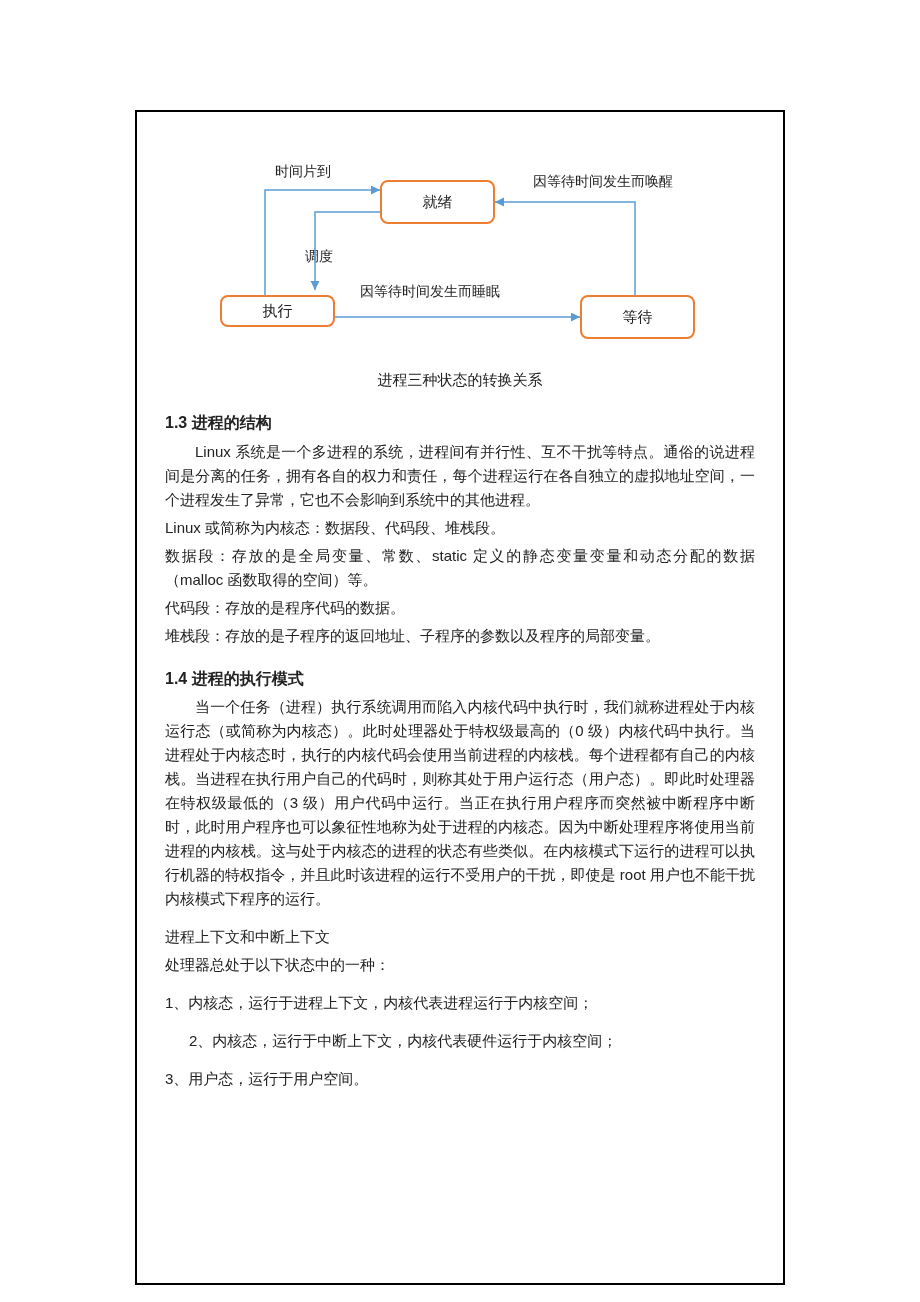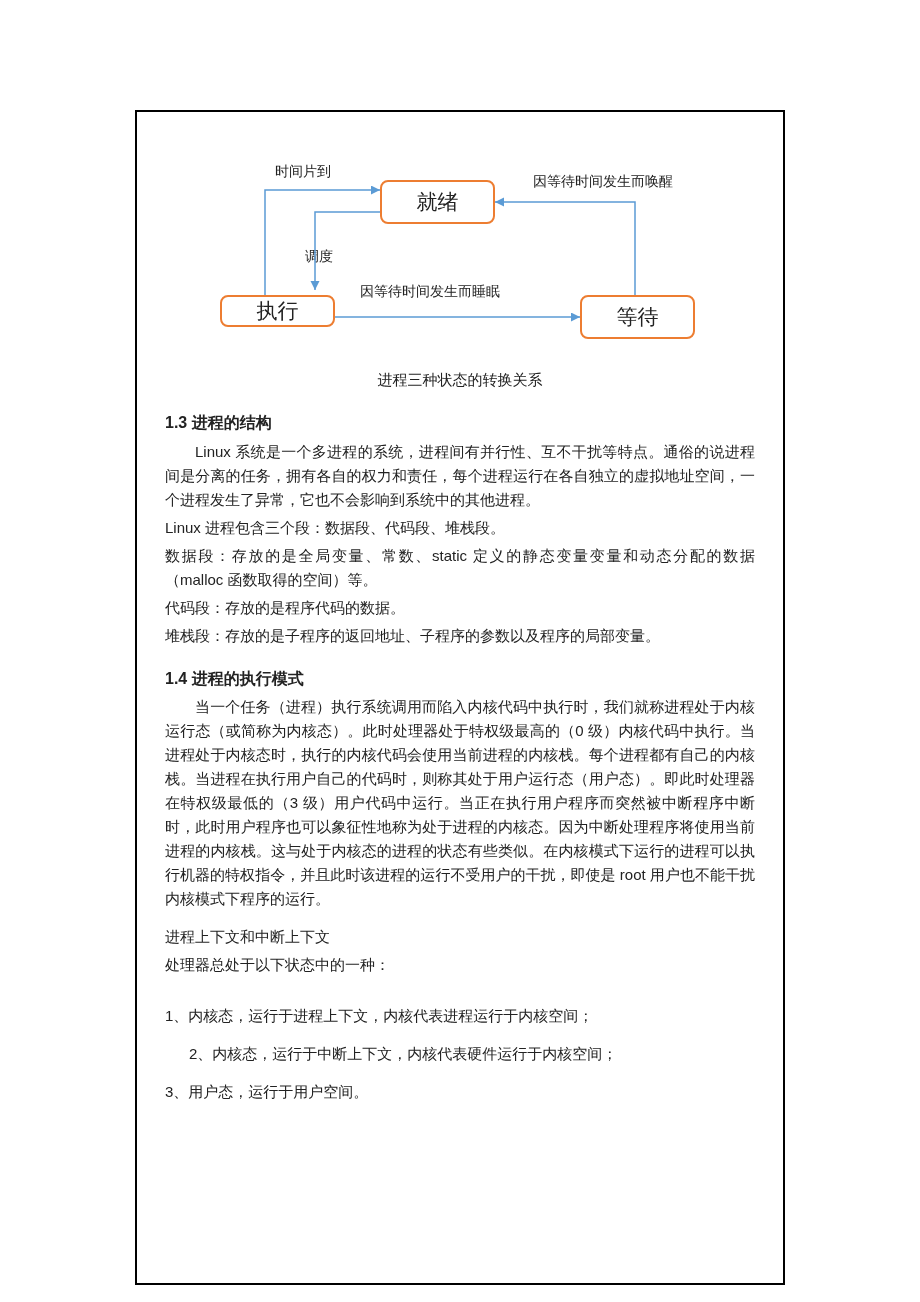--- a/index.html
+++ b/index.html
@@ -39,21 +39,21 @@
     height: 220px;
   }
   .box {
     position: absolute;
     border: 2px solid #ed7d31;
     border-radius: 8px;
     background: #fff;
     display: flex;
     align-items: center;
     justify-content: center;
-    font-size: 21px;
+    font-size: 15px;
     color: #222;
     box-sizing: border-box;
   }
   .label {
     position: absolute;
     font-size: 14px;
     color: #222;
     white-space: nowrap;
   }
   .caption {
@@ -121,27 +121,27 @@
         <path d="M 170 177 L 415 177" stroke="#5b9bd5" stroke-width="1.5" fill="none" marker-end="url(#arrow)"></path>
 
         <path d="M 470 155 L 470 62 L 330 62" stroke="#5b9bd5" stroke-width="1.5" fill="none" marker-end="url(#arrow)"></path>
       </svg>
     </div>
 
     <div class="caption">进程三种状态的转换关系</div>
 
     <h3>1.3  进程的结构</h3>
     <p class="indent">Linux 系统是一个多进程的系统，进程间有并行性、互不干扰等特点。通俗的说进程间是分离的任务，拥有各自的权力和责任，每个进程运行在各自独立的虚拟地址空间，一个进程发生了异常，它也不会影响到系统中的其他进程。</p>
-    <p>Linux 进程包含三个段：数据段、代码段、堆栈段。</p>
+    <p>Linux 或简称为内核态：数据段、代码段、堆栈段。</p>
     <p>数据段：存放的是全局变量、常数、static 定义的静态变量变量和动态分配的数据（malloc 函数取得的空间）等。</p>
     <p>代码段：存放的是程序代码的数据。</p>
     <p>堆栈段：存放的是子程序的返回地址、子程序的参数以及程序的局部变量。</p>
 
     <h3>1.4  进程的执行模式</h3>
     <p class="indent">当一个任务（进程）执行系统调用而陷入内核代码中执行时，我们就称进程处于内核运行态（或简称为内核态）。此时处理器处于特权级最高的（0 级）内核代码中执行。当进程处于内核态时，执行的内核代码会使用当前进程的内核栈。每个进程都有自己的内核栈。当进程在执行用户自己的代码时，则称其处于用户运行态（用户态）。即此时处理器在特权级最低的（3 级）用户代码中运行。当正在执行用户程序而突然被中断程序中断时，此时用户程序也可以象征性地称为处于进程的内核态。因为中断处理程序将使用当前进程的内核栈。这与处于内核态的进程的状态有些类似。在内核模式下运行的进程可以执行机器的特权指令，并且此时该进程的运行不受用户的干扰，即使是 root 用户也不能干扰内核模式下程序的运行。</p>
     <p style="margin-top:14px;">进程上下文和中断上下文</p>
     <p>处理器总处于以下状态中的一种：</p>
-    <p style="margin-top:27px;">1、内核态，运行于进程上下文，内核代表进程运行于内核空间；</p>
+    <p style="margin-top:14px;">1、内核态，运行于进程上下文，内核代表进程运行于内核空间；</p>
     <p style="margin-top:14px;margin-left:24px;">2、内核态，运行于中断上下文，内核代表硬件运行于内核空间；</p>
     <p style="margin-top:14px;">3、用户态，运行于用户空间。</p>
 
   </div>
 </div>
 
 </body></html>

